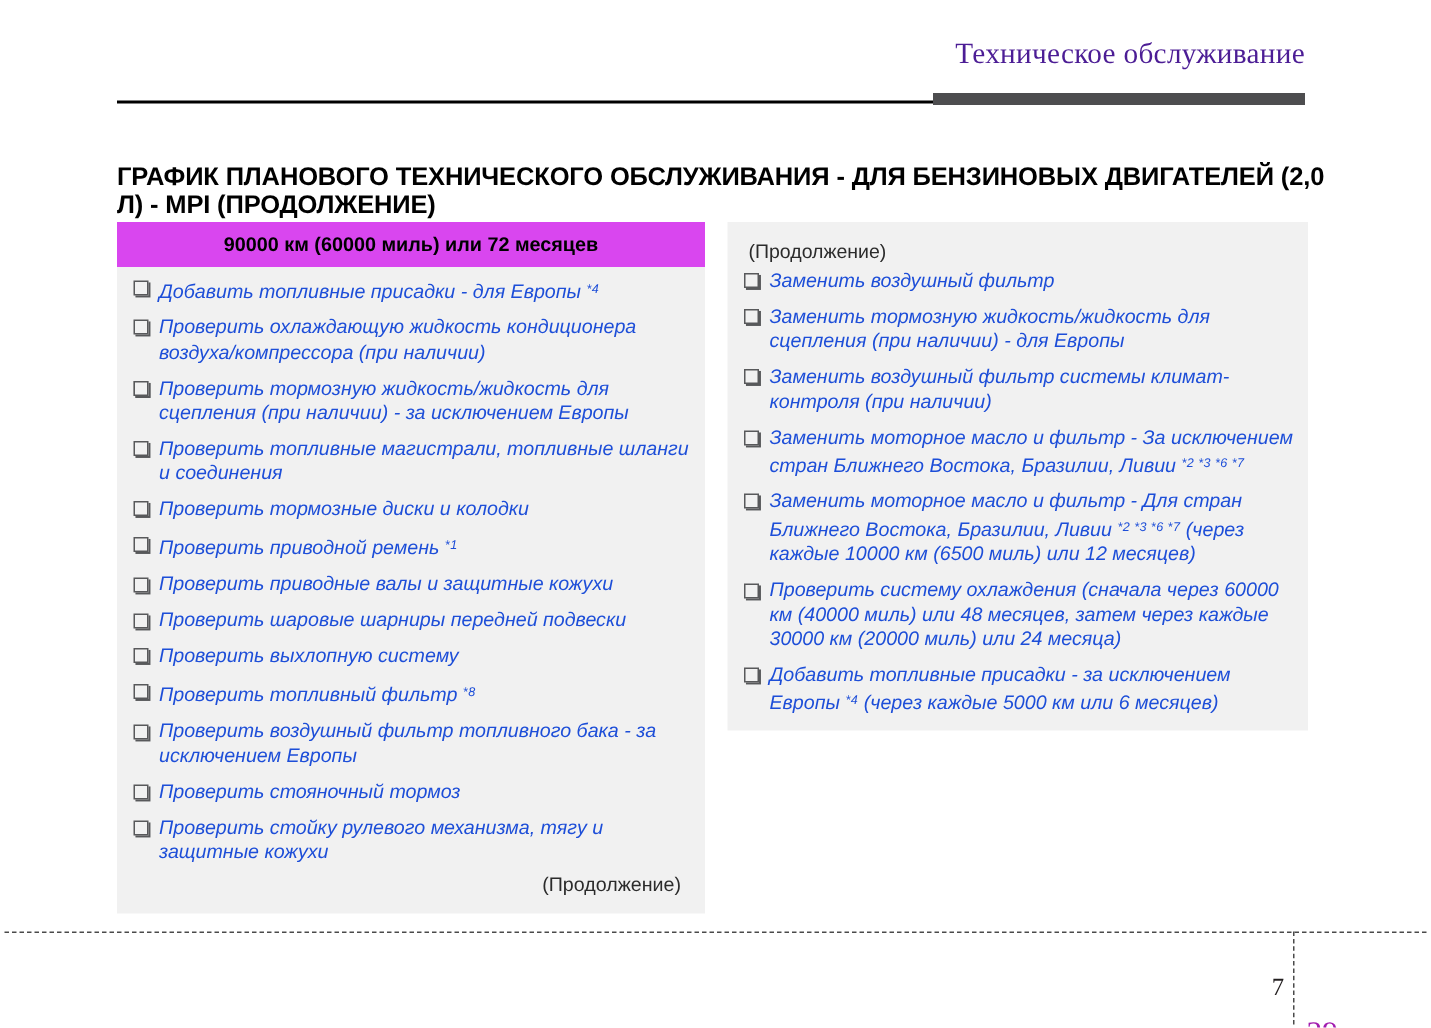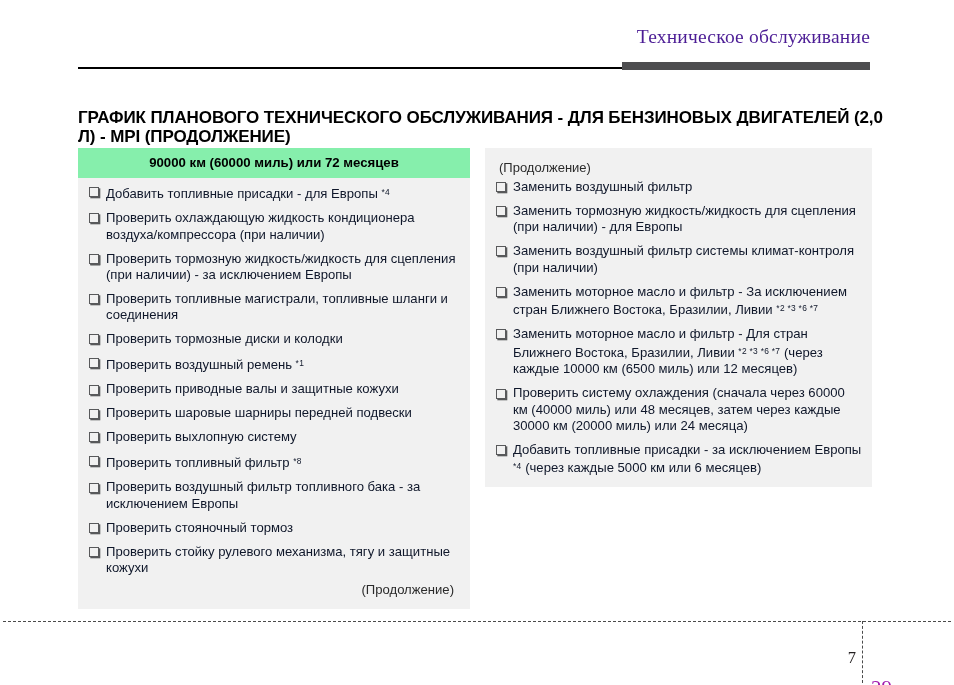--- a/index.html
+++ b/index.html
@@ -72,21 +72,21 @@
     width: 954px;
   }
   .table {
     position: absolute;
     background: #f1f1f1;
   }
   .table-left  { left: 78px;  top: 0; width: 392px; }
   .table-right { left: 485px; top: 0; width: 387px; }
 
   .table-head {
-    background: #86efac;
+    background: #d946ef;
     text-align: center;
     font-size: 13.2px;
     font-weight: bold;
     color: #000000;
     padding: 7px 6px 8px 6px;
   }
 
   .table-body {
     padding: 6px 10px 8px 10px;
   }
@@ -102,21 +102,22 @@
     list-style: none;
     margin: 0;
     padding: 0;
   }
   ul.items > li {
     position: relative;
     padding: 0 0 0 18px;
     margin: 0 0 7.5px 0;
     font-size: 13.1px;
     line-height: 16.4px;
-    color: #0f172a;
+    color: #1d4ed8;
+    font-style: italic;
   }
   ul.items > li:last-child { margin-bottom: 2px; }
 
   .cb {
     position: absolute;
     left: 1px;
     top: 3.2px;
     width: 8px;
     height: 8px;
     border: 1.2px solid #58595b;
@@ -190,21 +191,21 @@
   <div class="table table-left">
     <div class="table-head">90000 км (60000 миль) или 72 месяцев</div>
     <div class="table-body">
       <ul class="items" id="left-items">
           <li><span class="cb"></span><span>Добавить топливные присадки - для Европы </span><span class="sup">*4</span></li>
           <li><span class="cb"></span><span>Проверить охлаждающую жидкость кондиционера воздуха/компрессора (при наличии)</span></li>
           <li><span class="cb"></span></li>
           <li><span class="cb"></span><span>Проверить тормозную жидкость/жидкость для сцепления (при наличии) - за исключением Европы</span></li>
           <li><span class="cb"></span><span>Проверить топливные магистрали, топливные шланги и соединения</span></li>
           <li><span class="cb"></span><span>Проверить тормозные диски и колодки</span></li>
-          <li><span class="cb"></span><span>Проверить воздушный ремень </span><span class="sup">*1</span></li>
+          <li><span class="cb"></span><span>Проверить приводной ремень </span><span class="sup">*1</span></li>
           <li><span class="cb"></span><span>Проверить приводные валы и защитные кожухи</span></li>
           <li><span class="cb"></span><span>Проверить шаровые шарниры передней подвески</span></li>
           <li><span class="cb"></span><span>Проверить выхлопную систему</span></li>
           <li><span class="cb"></span><span>Проверить топливный фильтр </span><span class="sup">*8</span></li>
           <li><span class="cb"></span><span>Проверить воздушный фильтр топливного бака - за исключением Европы</span></li>
           <li><span class="cb"></span><span>Проверить стояночный тормоз</span></li>
           <li><span class="cb"></span><span>Проверить стойку рулевого механизма, тягу и защитные кожухи</span></li>
         </ul>
       <div class="cont-right">(Продолжение)</div>
     </div>

